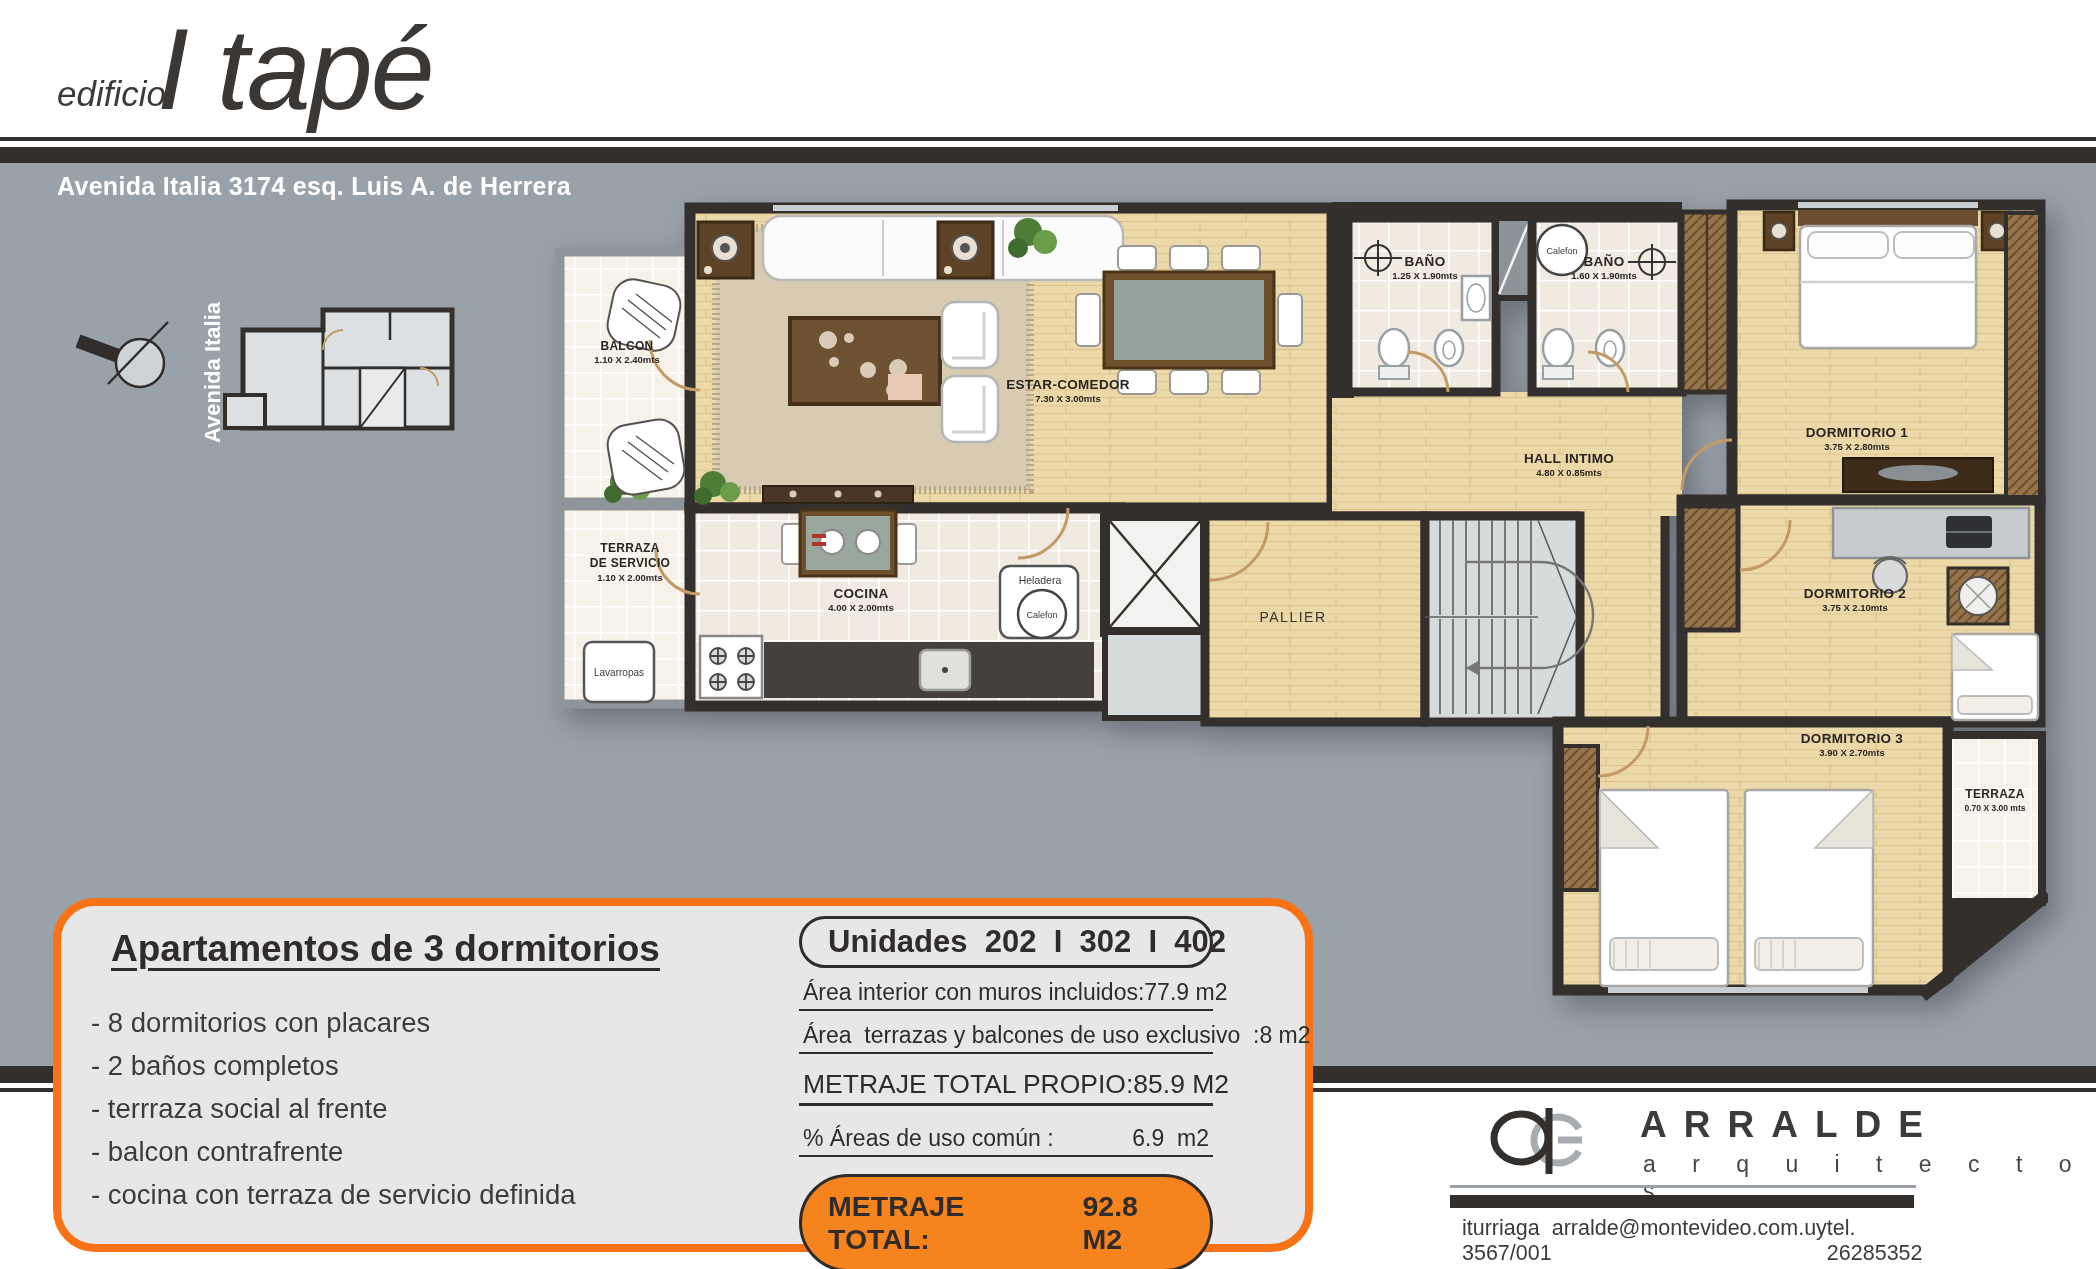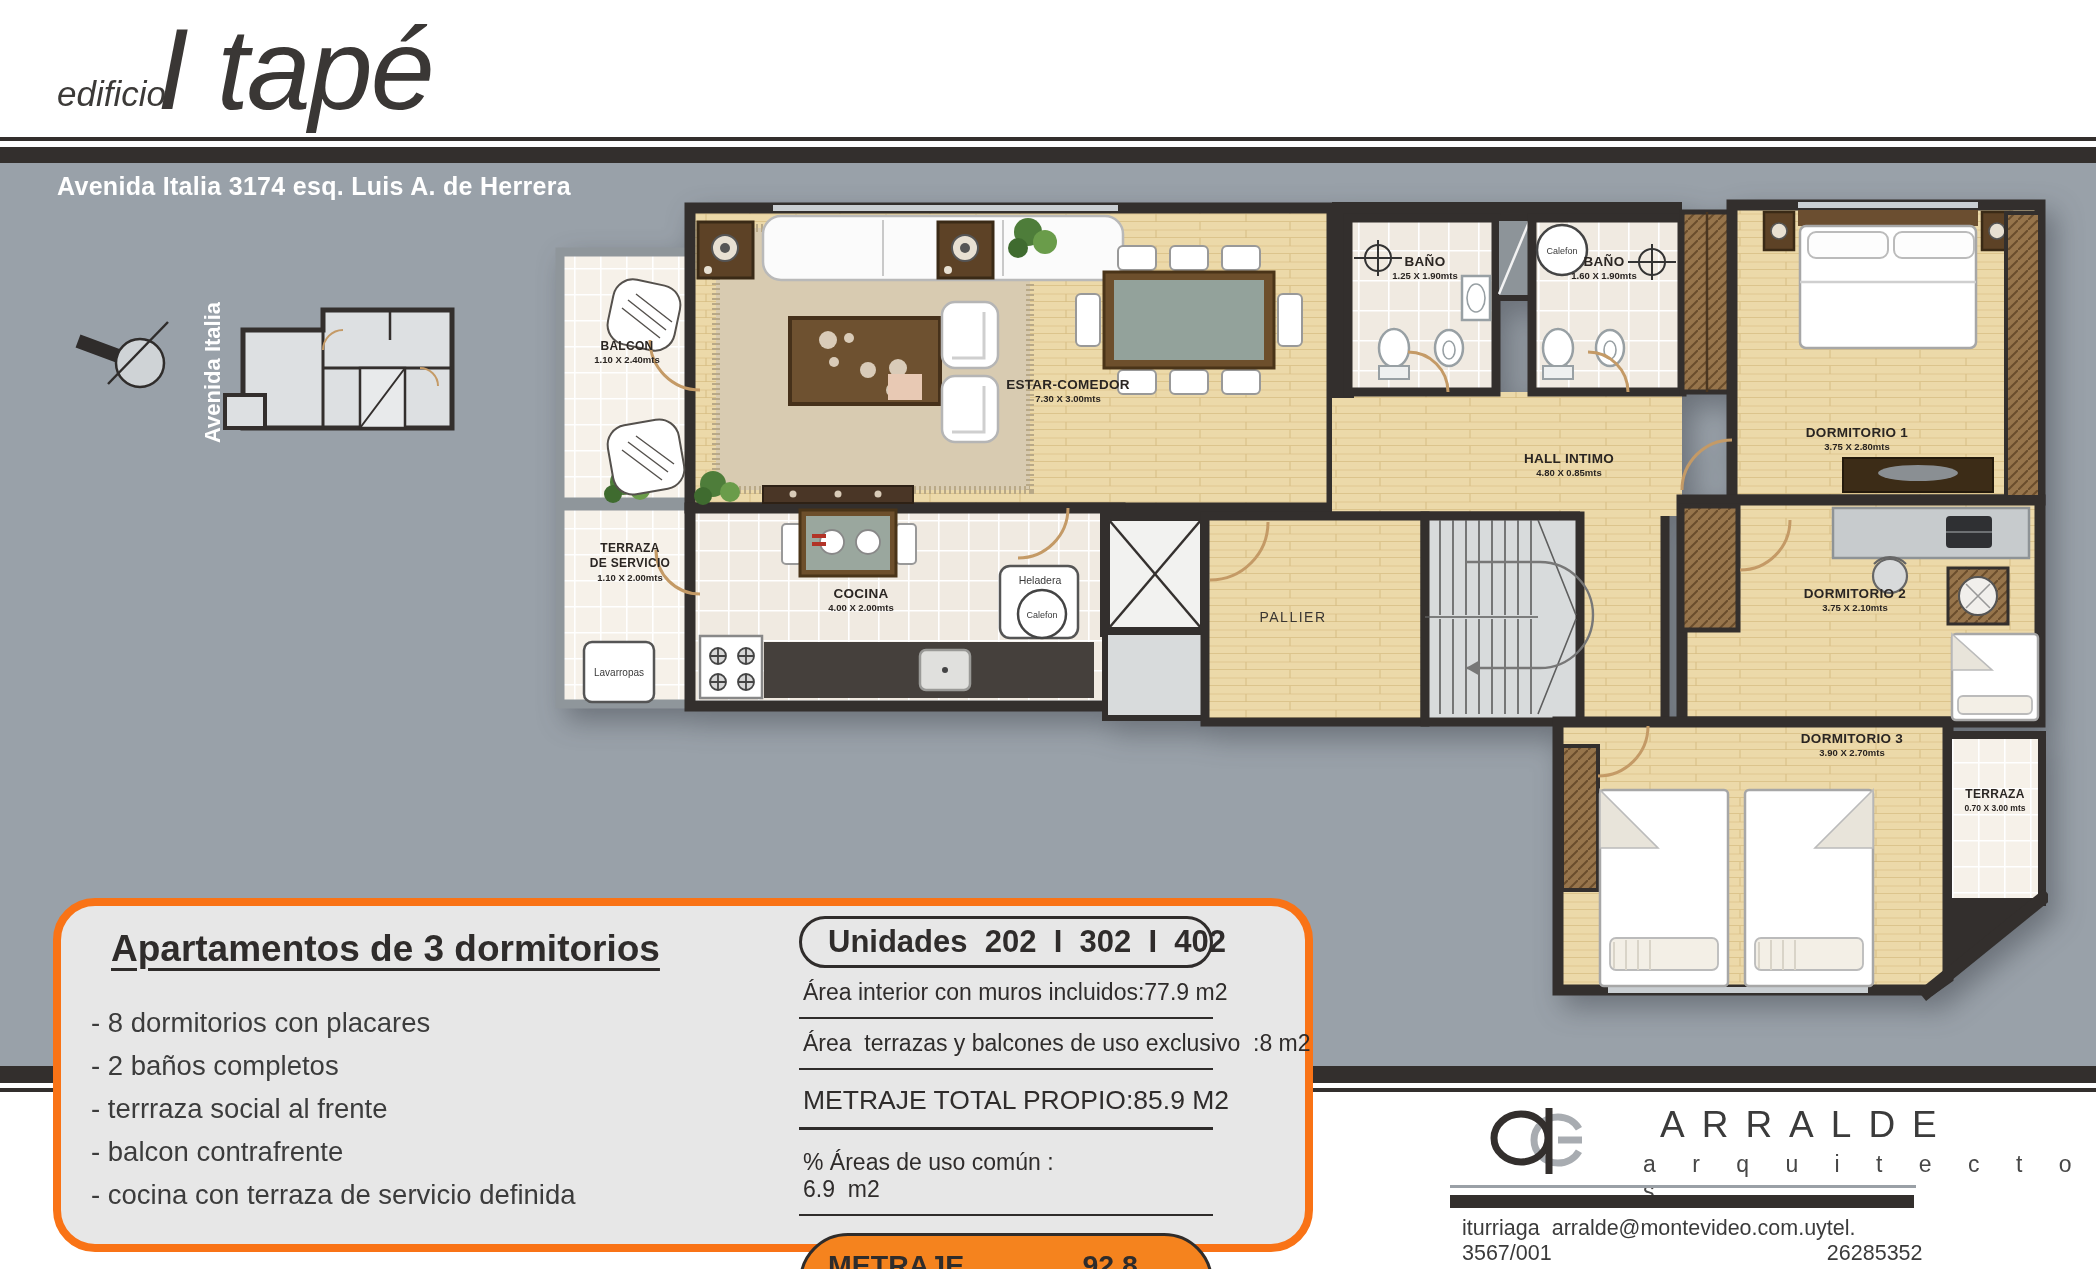--- a/index.html
+++ b/index.html
@@ -27,29 +27,29 @@
               border:8px solid #f97316;border-radius:42px;z-index:5;}
   .info-title{position:absolute;left:50px;top:22px;font-size:37px;font-weight:bold;color:#2f2c2b;
               text-decoration:underline;text-underline-offset:7px;text-decoration-thickness:3px;}
   .features{position:absolute;left:30px;top:96px;list-style:none;margin:0;padding:0;}
   .features li{font-size:27.5px;color:#3c3c3c;line-height:1.56;}
   
   .units{position:absolute;left:738px;top:10px;width:414px;}
   .units-title{border:3.5px solid #2f2c2b;border-radius:999px;padding:5px 26px;font-size:31px;
                font-weight:bold;color:#2f2c2b;white-space:pre;}
   .u-row{display:flex;justify-content:space-between;border-bottom:2.5px solid #2f2c2b;
-         font-size:23px;color:#2f2c2b;padding:11px 4px 11px;white-space:pre;}
+         font-size:23px;color:#2f2c2b;padding:11px 4px 3px;white-space:pre;}
   .u-row.strong{font-size:26.5px;font-weight:normal;border-bottom-width:3.5px;margin-top:4px;}
-  .u-row.last{margin-top:8px;flex-direction:column;}
+  .u-row.last{margin-top:8px;}
   .u-total{margin-top:17px;background:var(--accent,#f5831e);border:3px solid #2f2c2b;border-radius:999px;
            padding:13px 26px;display:flex;justify-content:space-between;font-size:28.5px;font-weight:bold;color:#2f2c2b;gap:12px;}
   
   .logo-svg{position:absolute;left:1488px;top:1098px;width:135px;height:92px;}
-  .firm-name{position:absolute;left:1640px;top:1104px;font-size:37px;font-weight:normal;
-             letter-spacing:17px;color:#3b3b3b;margin-left:20px;}
+  .firm-name{position:absolute;left:1640px;top:1104px;font-size:37px;font-weight:bold;
+             letter-spacing:17px;color:#3b3b3b;}
   .firm-sub{position:absolute;left:1643px;top:1151px;font-size:23px;letter-spacing:15px;color:#474747;}
   .f-line-gray{position:absolute;left:1450px;top:1185px;width:466px;height:3px;background:#9aa0a6;}
   .f-line-dark{position:absolute;left:1450px;top:1195px;width:464px;height:13px;background:#332f2d;}
   .contact{position:absolute;left:1462px;top:1216px;width:442px;display:flex;
            justify-content:space-between;font-size:21.5px;color:#3b3b3b;}
 </style>
 </head>
 <body>
 
 <div id="stage">

